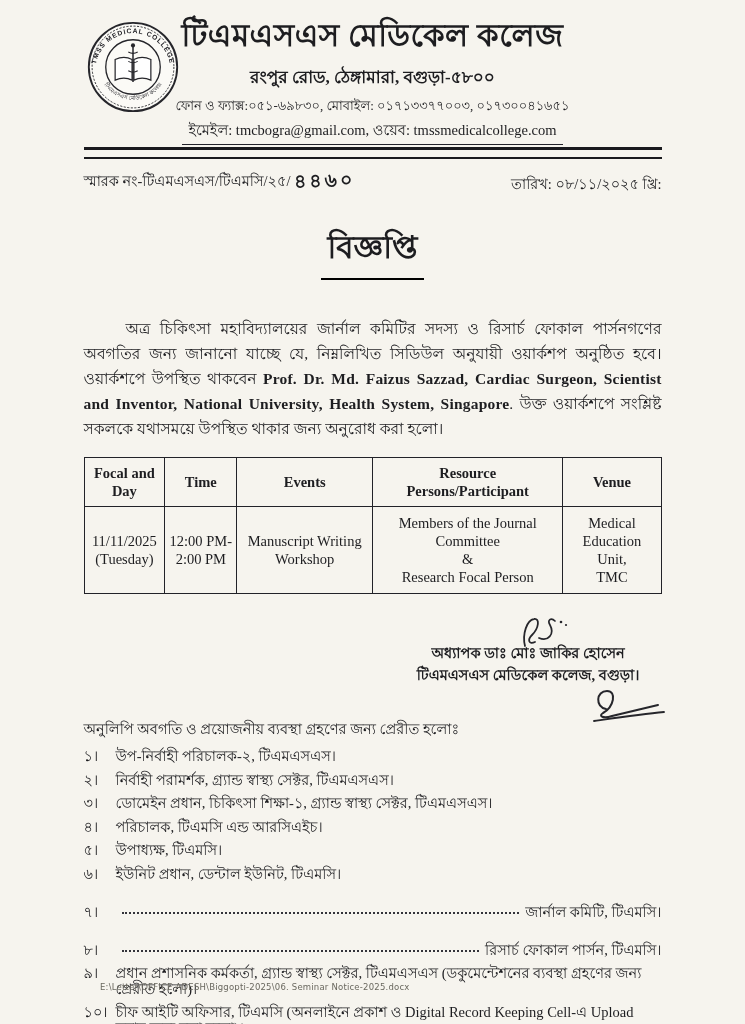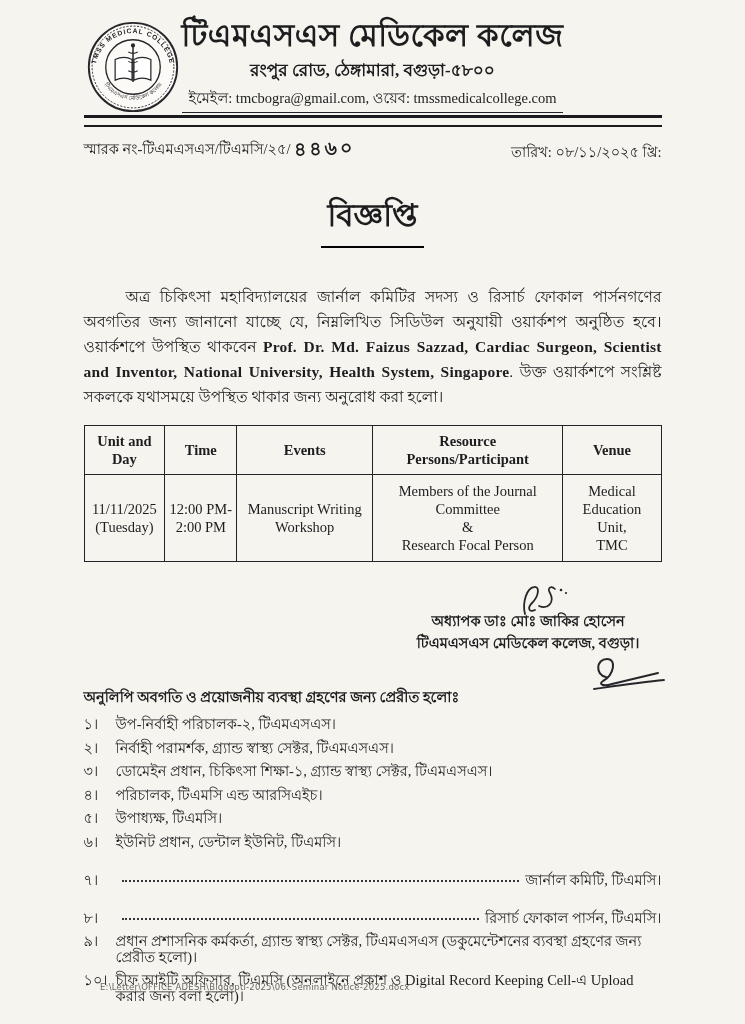--- a/index.html
+++ b/index.html
@@ -9,21 +9,21 @@
     background:#f6f4ee;
     color:#1d1d20;
     font-family:"Liberation Serif","DejaVu Serif",serif;
   }
   .content{position:relative;margin:0 auto;width:578px;padding-top:18px;}
 
   
   .hdr{position:relative;text-align:center;}
   .logo{position:absolute;left:2px;top:2px;width:94px;height:94px;}
   .college-name{font-size:31px;font-weight:bold;letter-spacing:.5px;line-height:1.15;}
-  .addr{font-size:17px;font-weight:bold;margin-top:3px;}
+  .addr{font-size:17px;font-weight:bold;margin-top:10px;}
   .phone{font-size:13px;margin-top:4px;}
   .email{font-size:14.5px;margin-top:2px;display:inline-block;border-bottom:1.5px solid #22222a;padding:0 6px 1px;}
   .rule{margin-top:2px;height:7px;border-top:3.5px solid #1a1a1e;border-bottom:2.5px solid #1a1a1e;}
 
   
   .meta-row{display:flex;justify-content:space-between;align-items:flex-end;font-size:14.5px;margin-top:6px;}
   .handwrite{font-size:19px;font-weight:bold;letter-spacing:3px;display:inline-block;transform:rotate(-2deg) translateY(1px);font-family:"DejaVu Serif",serif;}
 
   
   .title-wrap{text-align:center;margin-top:26px;}
@@ -44,21 +44,21 @@
   .c0{width:14%;} .c1{width:12.5%;} .c2{width:23.5%;} .c3{width:33%;} .c4{width:17%;}
 
   
   .sig-zone{position:relative;height:124px;}
   .sig-block{position:absolute;right:22px;top:48px;text-align:center;font-weight:bold;font-size:14.5px;line-height:1.55;}
   .sig-initials{position:absolute;top:-30px;left:44%;width:58px;height:40px;}
   .sig-flourish{position:absolute;right:-28px;bottom:-40px;width:78px;height:46px;}
 
   
   .dist{margin-top:0;font-size:14.5px;}
-  .dist-heading{margin-bottom:5px;font-weight:bold;}
+  .dist-heading{margin-bottom:5px;}
   .d-item{display:flex;align-items:baseline;line-height:1.1;margin-top:7.5px;}
   .d-no{flex:0 0 32px;}
   .d-text{flex:0 1 auto;}
   .leader{flex:1 1 auto;border-bottom:2px dotted #33333a;margin:0 6px;transform:translateY(-3px);}
   .gap-before{margin-top:22px;}
   .gap-after{margin-bottom:20px;}
 
   
   .footer-path{
     position:absolute;left:100px;bottom:32px;
@@ -92,20 +92,21 @@
         <g>
           <path d="M31,42 Q40.5,37.5 49,42 L49,64 Q40.5,59.5 31,64 Z" fill="#ffffff" stroke="#26262b" stroke-width="1.3"></path>
           <path d="M69,42 Q59.5,37.5 51,42 L51,64 Q59.5,59.5 69,64 Z" fill="#ffffff" stroke="#26262b" stroke-width="1.3"></path>
           <line x1="50" y1="28" x2="50" y2="66" stroke="#26262b" stroke-width="1.6"></line>
           <circle cx="50" cy="27" r="2.2" fill="#26262b"></circle>
           <path d="M45,34 Q50,37 55,34 M45,44 Q50,47 55,44 M45,54 Q50,57 55,54" fill="none" stroke="#26262b" stroke-width="1.1"></path>
         </g>
       </svg>
       <div class="college-name">টিএমএসএস মেডিকেল কলেজ</div>
       <div class="addr">রংপুর রোড, ঠেঙ্গামারা, বগুড়া-৫৮০০</div>
+      <div class="phone">ফোন ও ফ্যাক্স:০৫১-৬৯৮৩০, মোবাইল: ০১৭১৩৩৭৭০০৩, ০১৭৩০০৪১৬৫১</div>
       <div><span class="email">ইমেইল: tmcbogra@gmail.com, ওয়েব: tmssmedicalcollege.com</span></div>
       <div class="rule"></div>
     </div>
 
     <div class="meta-row">
       <div>
         <span>স্মারক নং-টিএমএসএস/টিএমসি/২৫/</span>
         <span class="handwrite">৪৪৬০</span>
       </div>
       <div>তারিখ: ০৮/১১/২০২৫ খ্রি:</div>
@@ -113,21 +114,21 @@
 
     <div class="title-wrap">
       <span class="notice-title">বিজ্ঞপ্তি</span>
     </div>
 
     <p class="body-par"><span>অত্র চিকিৎসা মহাবিদ্যালয়ের জার্নাল কমিটির সদস্য ও রিসার্চ ফোকাল পার্সনগণের অবগতির জন্য জানানো যাচ্ছে যে, নিম্নলিখিত সিডিউল অনুযায়ী ওয়ার্কশপ অনুষ্ঠিত হবে। ওয়ার্কশপে উপস্থিত থাকবেন </span><span class="en-bold">Prof. Dr. Md. Faizus Sazzad, Cardiac Surgeon, Scientist and Inventor, National University, Health System, Singapore</span><span>. উক্ত ওয়ার্কশপে সংশ্লিষ্ট সকলকে যথাসময়ে উপস্থিত থাকার জন্য অনুরোধ করা হলো।</span></p>
 
     <table class="sched">
       <thead>
         <tr>
-          <th class="c0">Unit and
+          <th class="c0">Focal and
 Day</th>
           <th class="c1">Time</th>
           <th class="c2">Events</th>
           <th class="c3">Resource Persons/Participant</th>
           <th class="c4">Venue</th>
         </tr>
       </thead>
       <tbody>
         <tr>
           <td>11/11/2025

